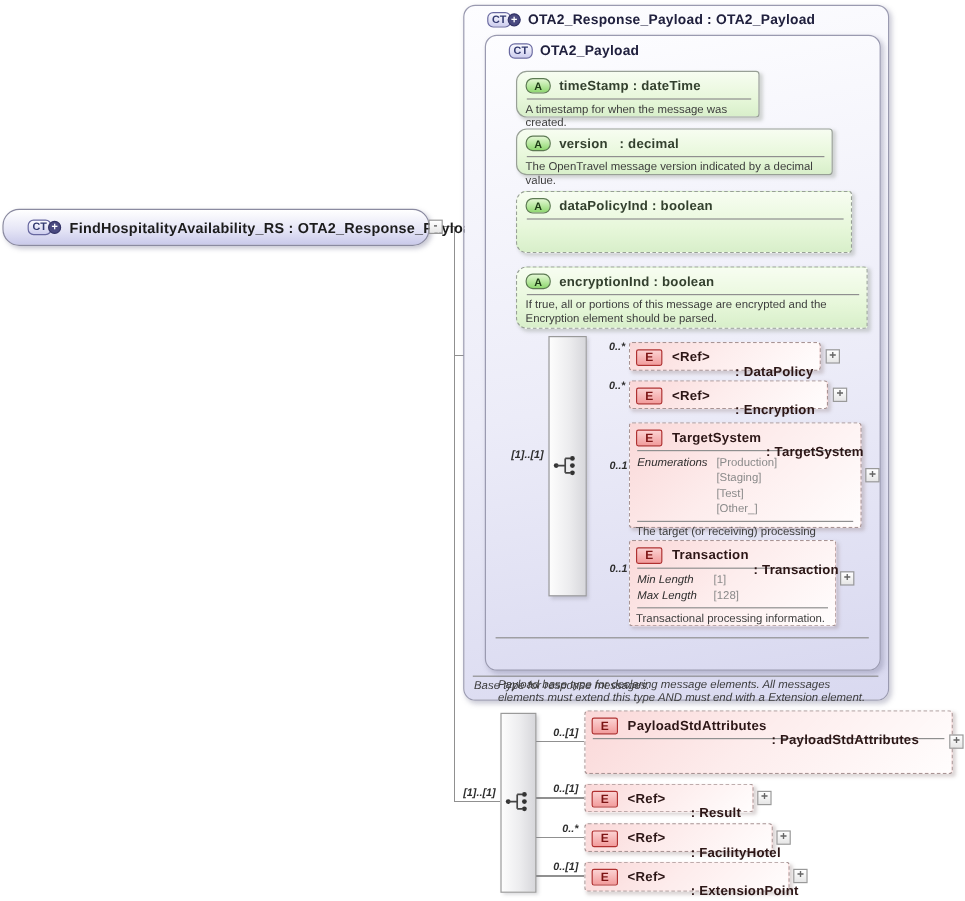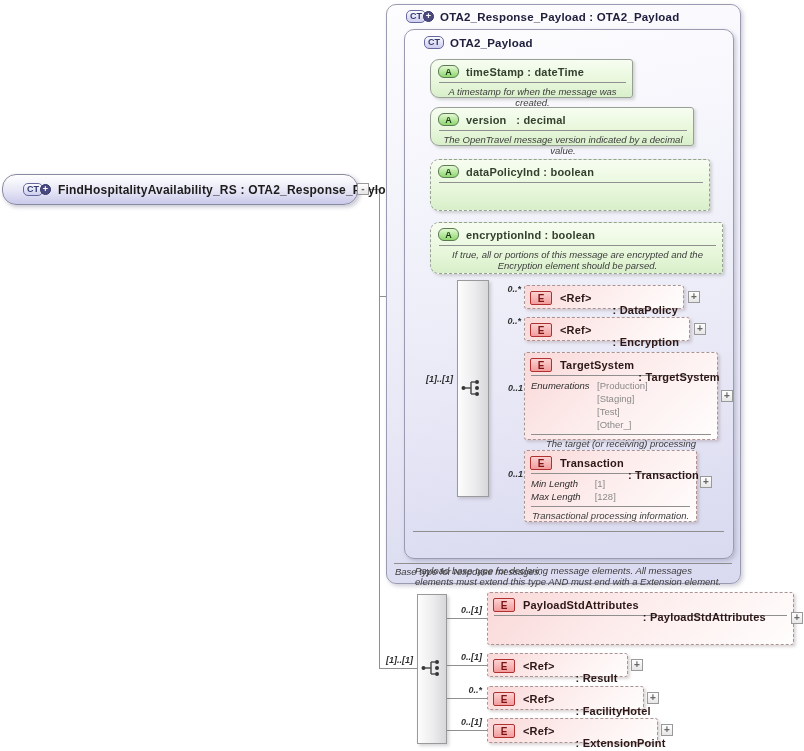--- a/index.html
+++ b/index.html
@@ -51,21 +51,21 @@
   .attr-box.optional { border-style:dashed; }
   .attr-head { display:flex; align-items:center; gap:7px; height:17px; }
   .attr-title { font-weight:bold; font-size:11px; color:#33402e; white-space:pre; letter-spacing:.2px; }
   .aicon {
     width:21px; height:13px; border:1px solid #5c7a52; border-radius:6px;
     background:linear-gradient(180deg,#e2f8d2,#8fd870);
     color:#1c3a14; font-weight:bold; font-size:9px; line-height:12px; text-align:center;
     flex:0 0 auto;
   }
   .sep { border-top:1px solid #8f8f8f; margin:2px 1px; }
-  .desc { font-style:italic; font-size:9.5px; color:#3c3c3c; line-height:11px; padding-top:1px;text-align:center; }
+  .desc { font-size:9.5px; color:#3c3c3c; line-height:11px; padding-top:1px; }
 
   
   .el-box {
     background:linear-gradient(135deg,#fad8d8 0%,#fdecec 45%,#fffdfd 100%);
     border:1px dashed #a89494; border-radius:3px;
     box-shadow:2px 2px 3px rgba(140,120,120,.3);
     padding:3px 5px 2px 5px;
   }
   .el-head { display:flex; align-items:center; height:17px; }
   .eicon {

